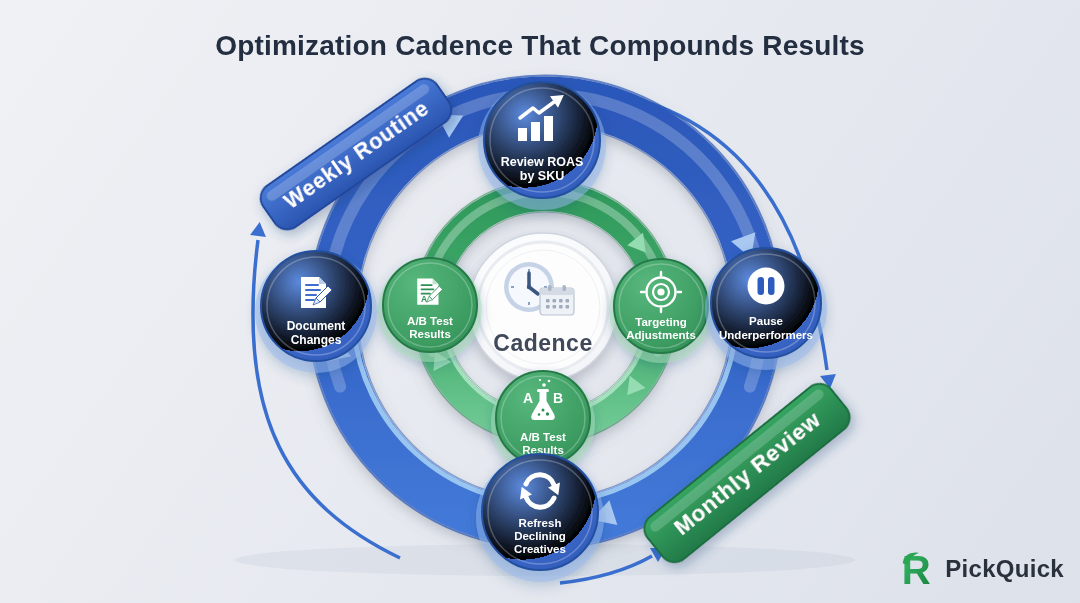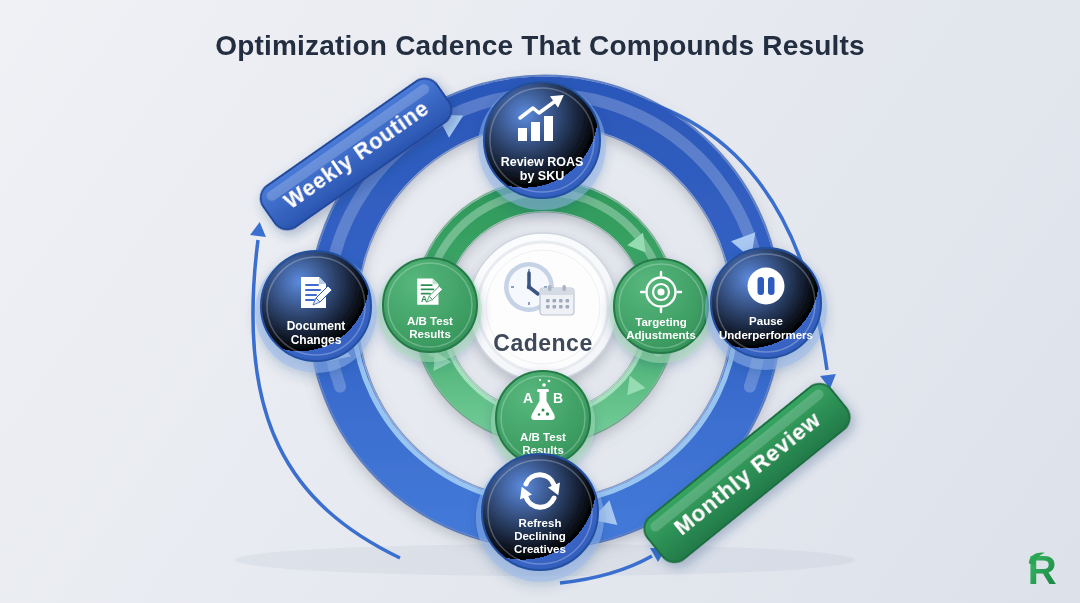--- a/index.html
+++ b/index.html
@@ -293,15 +293,16 @@
     <svg width="42" height="42" viewBox="0 0 44 44">
       <text x="6" y="38" font-size="42" font-weight="800" font-family="Liberation Sans, sans-serif" fill="url(#lg2)">R</text>
       <defs>
         <linearGradient id="lg2" x1="0" y1="0" x2="1" y2="1">
           <stop offset="0" stop-color="#3cc06a"></stop>
             <stop offset="1" stop-color="#15803e"></stop>
         </linearGradient>
       </defs>
       <path d="M 7 16 Q 9 3 24 5 Q 14 9 13 18 Z" fill="#2aa551"></path>
     </svg>
+    <span class="logo-text">PickQuick</span>
   </div>
 
 </div>
 
 </body></html>

